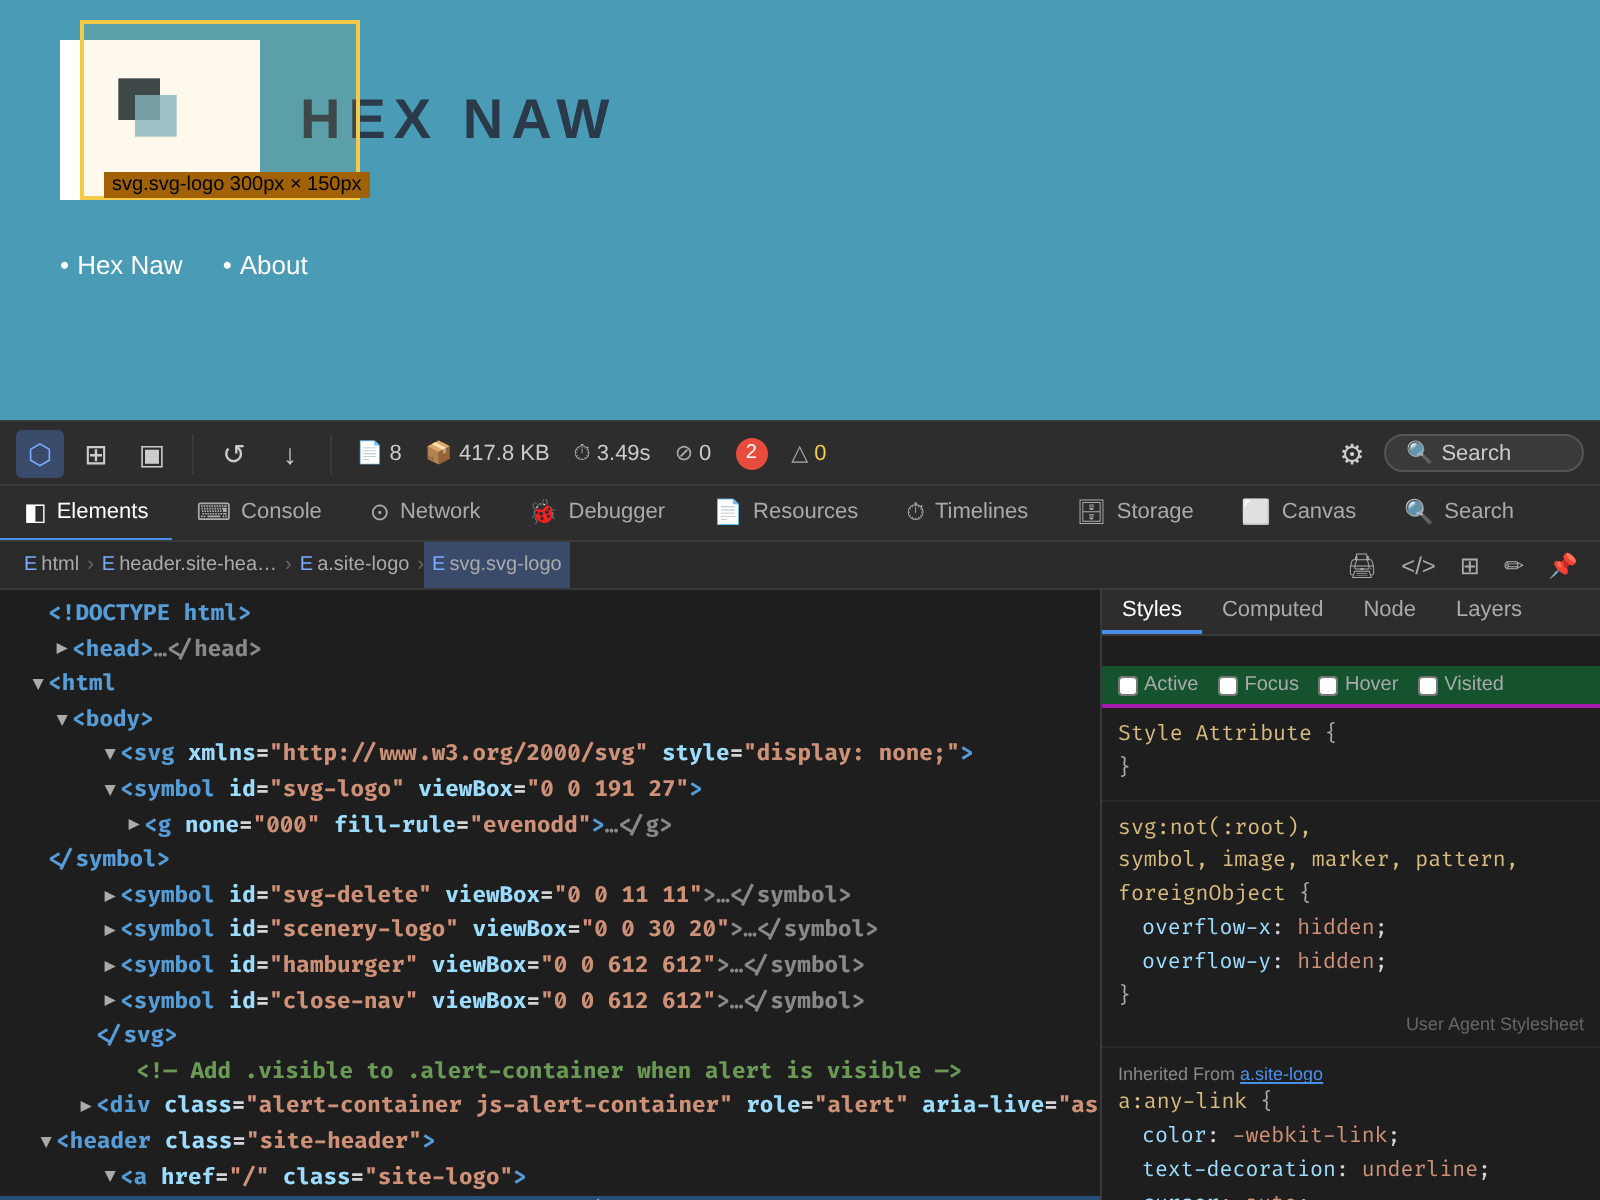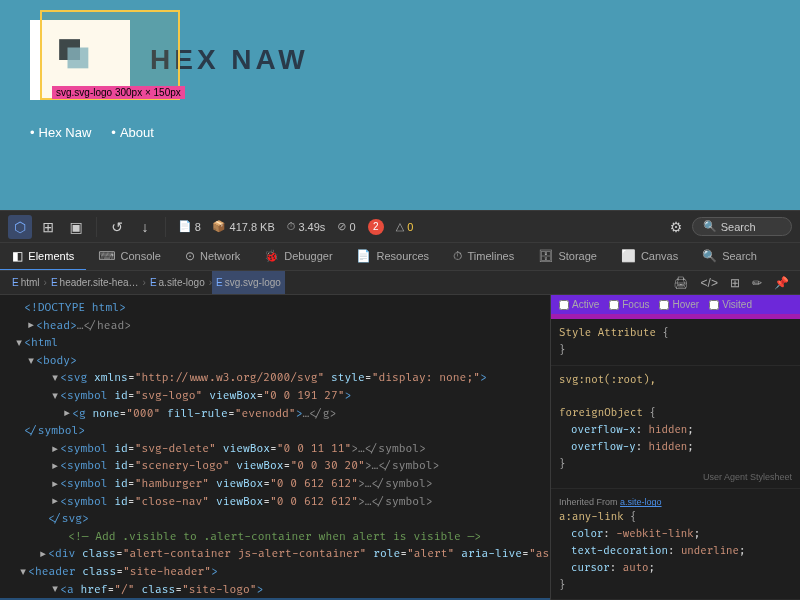--- a/index.html
+++ b/index.html
@@ -44,21 +44,21 @@
       background: rgba(247, 201, 72, 0.1);
       bottom: 0;
       left: 10px;
       width: 140px;
       height: 90px;
     }
     .element-label {
       position: absolute;
       bottom: -1px;
       left: 10px;
-      background: #ec4899;
+      background: #a16207;
       color: #000;
       font-size: 10px;
       padding: 1px 4px;
       white-space: nowrap;
     }
     .nav-preview {
       padding: 5px 30px;
       display: flex;
       gap: 20px;
     }
@@ -206,20 +206,21 @@
       font-family: "SF Mono", "Fira Code", monospace;
       font-size: 11px;
       line-height: 1.6;
     }
     .html-line {
       padding: 0 8px 0 16px;
       white-space: pre;
       color: #d4d4d4;
       display: flex;
       align-items: center;
+      font-weight: bold;
     }
     .html-line.selected { background: #264f78; }
     .tag { color: #569cd6; }
     .attr-name { color: #9cdcfe; }
     .attr-val { color: #ce9178; }
     .comment { color: #6a9955; }
     .triangle { color: #aaa; margin-right: 2px; cursor: pointer; font-size: 10px; }
     .triangle.open::before { content: "▼"; }
     .triangle.closed::before { content: "▶"; }
     .triangle.leaf::before { content: " "; }
@@ -244,22 +245,23 @@
       color: #aaa;
       cursor: pointer;
       border-bottom: 2px solid transparent;
     }
     .style-tab.active { color: #fff; border-bottom: 2px solid #4a8fe8; }
     .states-bar {
       display: flex;
       align-items: center;
       padding: 4px 8px;
       gap: 10px;
-      border-bottom: 5px solid #a21caf;
-      background: #6d28d9;
+      border-bottom: 2px solid #a21caf;
+      background: #14532d;
+      margin-top: 15px;
     }
     .state-check {
       display: flex;
       align-items: center;
       gap: 3px;
       font-size: 10px;
       color: #aaa;
     }
     .state-check input { width: 10px; height: 10px; }
     .style-section {
@@ -428,20 +430,26 @@
       <div class="html-line" style="padding-left:40px"><span class="triangle leaf"></span><span class="tag">&lt;/svg&gt;</span></div>
       <div class="html-line" style="padding-left:60px"><span class="triangle leaf"></span><span class="comment">&lt;!— Add .visible to .alert-container when alert is visible —&gt;</span></div>
       <div class="html-line" style="padding-left:40px"><span class="triangle closed"></span><span class="tag">&lt;div </span><span class="attr-name">class</span>=<span class="attr-val">"alert-container js-alert-container"</span><span class="tag"> </span><span class="attr-name">role</span>=<span class="attr-val">"alert"</span><span class="tag"> </span><span class="attr-name">aria-live</span>=<span class="attr-val">"assertive"</span></div>
       <div class="html-line" style="padding-left:20px"><span class="triangle open"></span><span class="tag">&lt;header </span><span class="attr-name">class</span>=<span class="attr-val">"site-header"</span><span class="tag">&gt;</span></div>
       <div class="html-line" style="padding-left:52px"><span class="triangle open"></span><span class="tag">&lt;a </span><span class="attr-name">href</span>=<span class="attr-val">"/"</span><span class="tag"> </span><span class="attr-name">class</span>=<span class="attr-val">"site-logo"</span><span class="tag">&gt;</span></div>
       <div class="html-line selected" style="padding-left:64px"><span class="triangle open"></span><span class="tag">&lt;svg </span><span class="attr-name">class</span>=<span class="attr-val">"svg-logo"</span><span class="tag">&gt;</span><span style="color:#888">…&lt;/svg&gt;</span><span style="color:#aaa"> == $0</span></div>
 
     </div>
 
     <div class="styles-panel">
+      <div class="styles-tabs">
+        <div class="style-tab active">Styles</div>
+        <div class="style-tab">Computed</div>
+        <div class="style-tab">Node</div>
+        <div class="style-tab">Layers</div>
+      </div>
       <div class="states-bar">
         <label class="state-check">
             <input type="checkbox" style=""> 
             <span>Active</span>
           </label>
         <label class="state-check">
             <input type="checkbox" style=""> 
             <span>Focus</span>
           </label>
         <label class="state-check">
@@ -457,21 +465,21 @@
       <div class="style-section">
         <div class="style-rule">
           <span class="style-selector">Style Attribute</span> <span class="curly">{</span><br>
           <span class="curly">}</span>
         </div>
       </div>
 
       <div class="style-section">
         <div class="style-rule">
           <span class="style-selector">svg:not(:root),</span><br>
-          <br>
+          <span class="style-selector">symbol, image, marker, pattern,</span><br>
           <span class="style-selector">foreignObject</span> <span class="curly">{</span>
           <div style="padding-left:12px">
             <span class="style-prop">overflow-x</span>: <span class="style-val">hidden</span>;<br>
             <span class="style-prop">overflow-y</span>: <span class="style-val">hidden</span>;
           </div>
           <span class="curly">}</span>
         </div>
         <div class="style-section-source">User Agent Stylesheet</div>
       </div>
 

